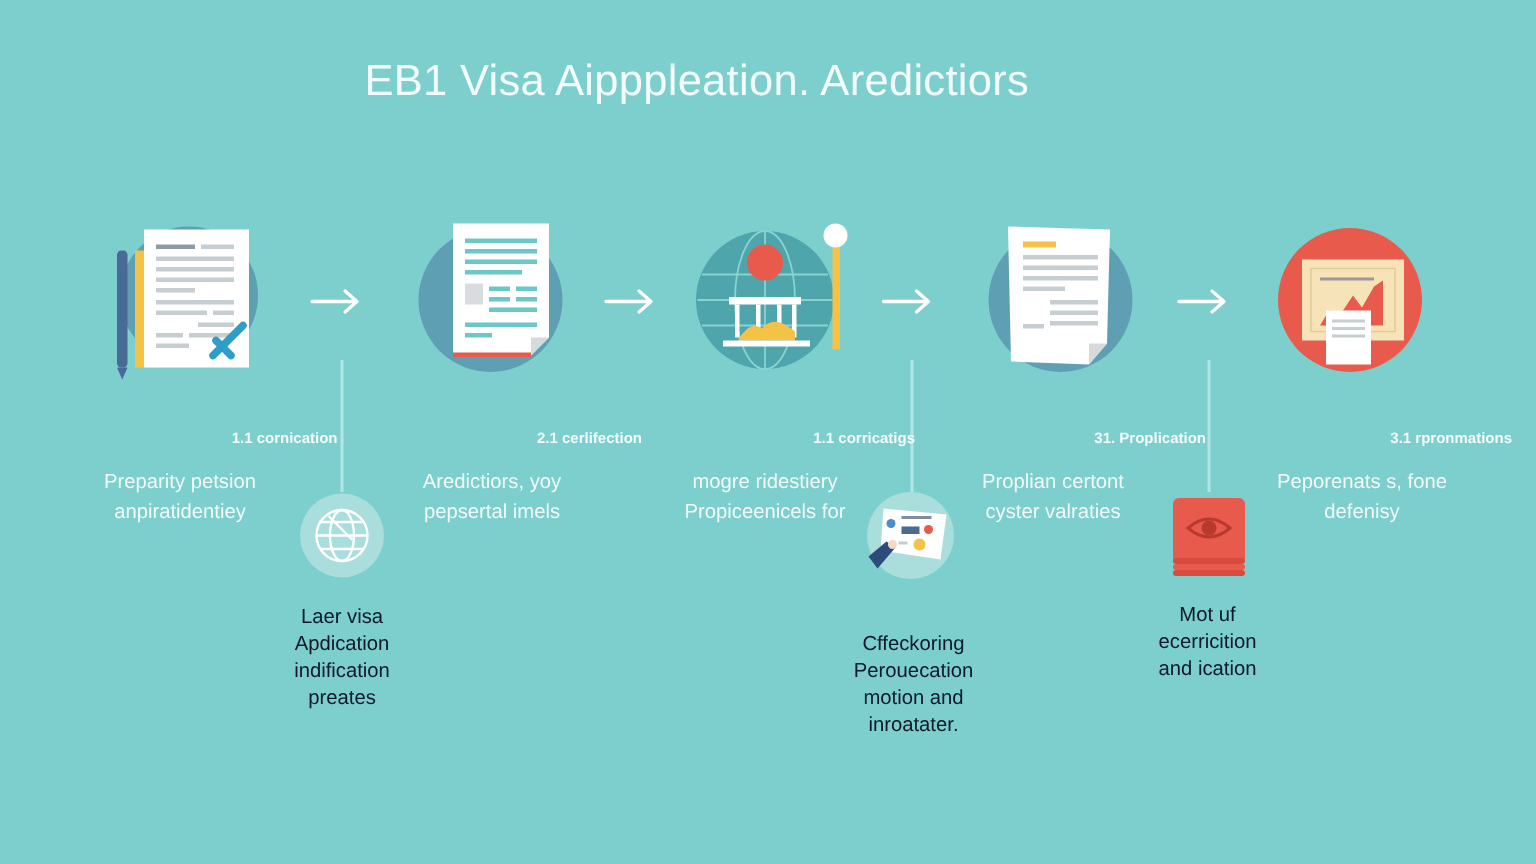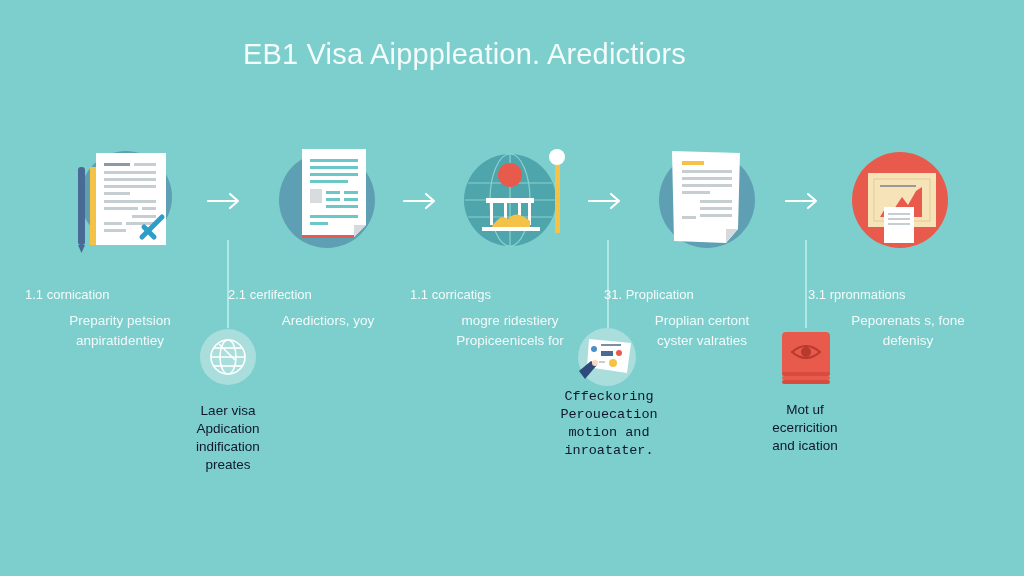--- a/index.html
+++ b/index.html
@@ -14,22 +14,22 @@
       position: absolute; left: 0; width: 929px; top: 38px;
       text-align: center; font-size: 29px; font-weight: 400;
       letter-spacing: 0.2px; color: #f4fbfb;
     }
     .icon-wrap { position: absolute; width: 110px; height: 110px; }
     .icon-wrap svg { width: 110px; height: 110px; display: block; }
     .arrow { position: absolute; width: 36px; height: 20px; }
     .arrow svg { width: 36px; height: 20px; display: block; }
     .vline { position: absolute; width: 2px; background: #b9ecea; opacity: 0.85; }
     .step-title {
-      position: absolute; width: 200px; text-align: left;
-      font-size: 13px; font-weight: 400; color: #f4fbfb;
+      position: absolute; width: 200px; text-align: right;
+      font-size: 10px; font-weight: 700; color: #f4fbfb;
     }
     .step-desc {
       position: absolute; width: 200px; text-align: center;
       font-size: 13.5px; line-height: 20px; color: #f2fafa;
     }
     .sub-icon { position: absolute; }
     .sub-icon svg { display: block; }
     .sub-text {
       position: absolute; width: 160px; text-align: center;
       font-size: 13.5px; line-height: 18px; color: #0f172a;
@@ -180,20 +180,21 @@
 
 <div class="step-title" style="left:25px; top:287px;">1.1 cornication</div>
 <div class="step-desc" style="left:20px; top:311px;">
     <div>Preparity petsion</div>
     <div>anpiratidentiey</div>
   </div>
 
 <div class="step-title" style="left:228px; top:287px;">2.1 cerlifection</div>
 <div class="step-desc" style="left:228px; top:311px;">
     <div>Aredictiors, yoy</div>
+    <div>pepsertal imels</div>
   </div>
 
 <div class="step-title" style="left:410px; top:287px;">1.1 corricatigs</div>
 <div class="step-desc" style="left:410px; top:311px;">
     <div>mogre ridestiery</div>
     <div>Propiceenicels for</div>
   </div>
 
 <div class="step-title" style="left:604px; top:287px;">31. Proplication</div>
 <div class="step-desc" style="left:602px; top:311px;">
@@ -234,21 +235,21 @@
     <rect x="26" y="17" width="20" height="2" fill="#7d8ea0"></rect>
     <circle cx="19" cy="22" r="3" fill="#4a90c8"></circle>
     <rect x="26" y="24" width="12" height="5" fill="#4a6a96"></rect>
     <circle cx="44" cy="26" r="3" fill="#e85a4c"></circle>
     <circle cx="38" cy="36" r="4" fill="#f3c247"></circle>
     <rect x="24" y="34" width="6" height="2" fill="#c7ced2"></rect>
     <polygon points="4,44 16,34 22,38 10,52" fill="#2d4a7a"></polygon>
     <circle cx="20" cy="36" r="3" fill="#f7d9c2"></circle>
   </svg>
 </div>
-<div class="sub-text" style="left:529px; top:388px;font-family:Liberation Mono, monospace;">
+<div class="sub-text" style="left:529px; top:420px;">
   <span>Cffeckoring</span>
     <span>Perouecation</span>
     <span>motion and</span>
     <span>inroatater.</span>
 </div>
 
 <div class="sub-icon" style="left:780px; top:330px;">
   <svg width="52" height="56" viewBox="0 0 52 56">
     <rect x="2" y="2" width="48" height="44" rx="4" fill="#e85a4c"></rect>
     <rect x="2" y="42" width="48" height="4" rx="2" fill="#d94b3e"></rect>

